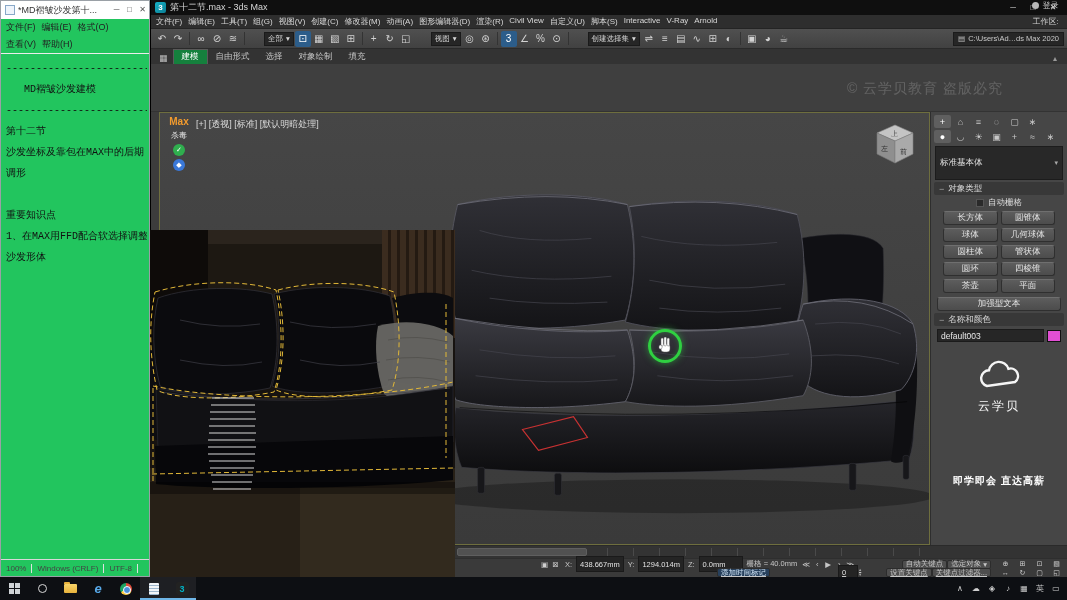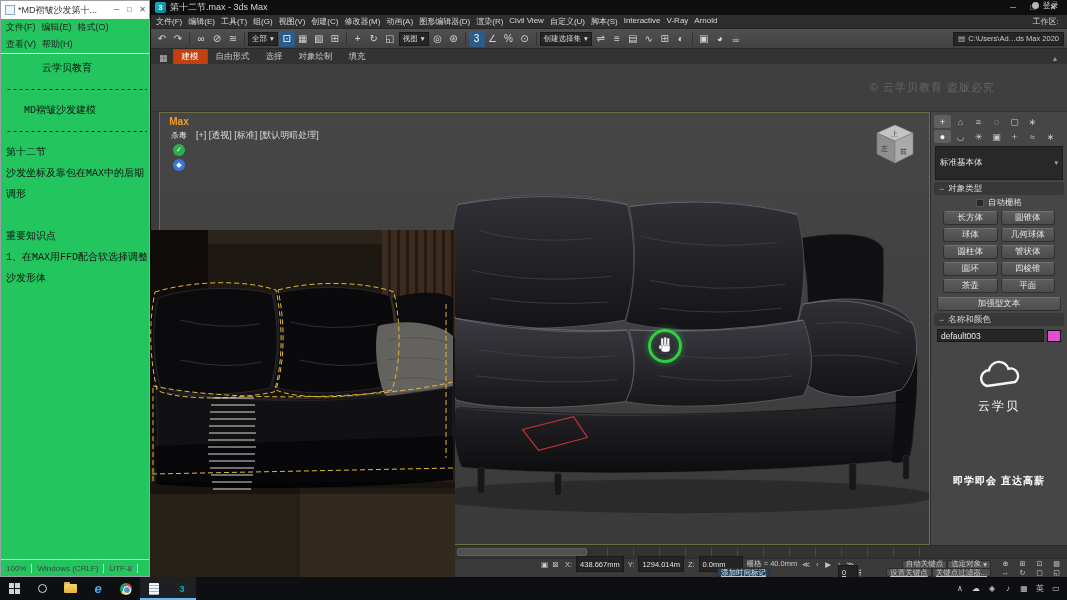--- a/index.html
+++ b/index.html
@@ -30,35 +30,35 @@
   .mx-menubar{height:14px;background:#2e2e2e;display:flex;align-items:center;padding:0 2px;border-bottom:1px solid #242424;flex:none;}
   .mx-menus{display:flex;}
   .mx-menus span{font-size:8px;color:#d8d8d8;padding:0 3px;white-space:nowrap;}
   .mx-menu-right{margin-left:auto;display:flex;align-items:center;gap:5px;font-size:8px;color:#d0d0d0;padding-right:3px;white-space:nowrap;flex-direction:column;}
   .user-ico{width:7px;height:7px;border-radius:50%;background:#b8b8b8;display:inline-block;}
   .login{display:flex;align-items:center;gap:3px;}
   .ws-box{background:#1f1f1f;border:1px solid #4a4a4a;padding:0 4px;font-size:8px;display:flex;gap:3px;align-items:center;height:11px;}
   .mx-toolbar{height:20px;background:linear-gradient(#505050,#414141);display:flex;align-items:center;gap:1px;padding:0 3px;border-bottom:1px solid #2a2a2a;flex:none;}
   .tb-ico{width:16px;height:16px;display:flex;align-items:center;justify-content:center;font-size:10px;color:#d2d2d2;border-radius:2px;flex:none;}
   .tb-ico.active{background:#2c5d8a;color:#fff;}
-  .tb-dd{height:14px;background:#262626;border:1px solid #1a1a1a;color:#d8d8d8;font-size:7.5px;display:flex;align-items:center;padding:0 3px;gap:3px;white-space:nowrap;flex:none;}
+  .tb-dd{height:14px;background:#262626;border:1px solid #1a1a1a;color:#d8d8d8;font-size:7.5px;display:flex;align-items:center;padding:0 3px;gap:3px;white-space:nowrap;flex:none;margin-left:16px;}
   .tb-sep{width:1px;height:13px;background:#333;margin:0 2px;flex:none;}
   .tb-path{margin-left:auto;display:flex;align-items:center;gap:3px;background:#262626;border:1px solid #1b1b1b;height:14px;padding:0 4px;font-size:7.5px;color:#c8c8c8;max-width:120px;overflow:hidden;white-space:nowrap;}
   .mx-ribbontabs{height:15px;background:#333;display:flex;align-items:flex-end;padding:0 4px;gap:1px;flex:none;}
   .rtab{font-size:8.5px;color:#c4c4c4;padding:1px 8px;white-space:nowrap;}
-  .rtab.active{background:#c2410c;color:#fff;border:1px solid #5a5a5a;border-bottom:none;}
+  .rtab.active{background:#15803d;color:#fff;border:1px solid #5a5a5a;border-bottom:none;}
   .rib-ico{font-size:9px;color:#bbb;padding:1px 4px;}
   .rib-collapse{margin-left:auto;font-size:8px;color:#999;padding:1px 6px;}
   .mx-ribbonbody{height:48px;background:#3f3f3f;border-bottom:1px solid #333;flex:none;}
-  .mx-watermark{position:absolute;top:80px;right:72px;font-size:11px;color:rgba(225,225,225,.22);letter-spacing:1px;z-index:3;}
+  .mx-watermark{position:absolute;top:80px;right:64px;font-size:14px;color:rgba(225,225,225,.22);letter-spacing:1px;z-index:3;}
 
   .mx-work{height:433px;display:flex;padding-left:8px;flex:none;}
   .viewport{position:relative;flex:1;background:linear-gradient(#464646,#3a3a3a);border:1px solid #6e6e3e;overflow:hidden;}
   .vp-scene{position:absolute;inset:0;width:100%;height:100%;}
-  .vp-label{position:absolute;left:36px;top:16px;font-size:9px;color:#dcdcdc;z-index:4;white-space:nowrap;}
+  .vp-label{position:absolute;left:36px;top:5px;font-size:9px;color:#dcdcdc;z-index:4;white-space:nowrap;}
   .vp-plugin{position:absolute;left:8px;top:4px;z-index:4;display:flex;flex-direction:column;align-items:center;gap:3px;width:22px;}
   .vp-max{color:#f29b2e;font-weight:bold;font-size:10px;line-height:10px;}
   .vp-sub{color:#e0e0e0;font-size:8px;}
   .vp-circ{width:12px;height:12px;border-radius:50%;display:flex;align-items:center;justify-content:center;font-size:7px;color:#fff;}
   .vp-circ.g{background:#2fae4e;}
   .vp-circ.b{background:#3a78d8;}
   .vp-cube{position:absolute;right:6px;top:8px;z-index:4;}
   .vp-cursor{position:absolute;left:488px;top:216px;width:34px;height:34px;z-index:6;}
   .ring{position:absolute;inset:0;border:3px solid #2fd041;border-radius:50%;box-shadow:0 0 7px rgba(47,208,65,.55), inset 0 0 5px rgba(47,208,65,.35);}
   .hand{position:absolute;left:9px;top:8px;}
@@ -525,21 +525,20 @@
       </span>
     </div>
     <div class="np-menu">
         <span>文件(F)</span>
         <span>编辑(E)</span>
         <span>格式(O)</span>
         <span>查看(V)</span>
         <span>帮助(H)</span>
       </div>
     <div class="np-body">
-        <div>      云学贝教育</div>
         <div>----------------------------</div>
         <div>   MD褶皱沙发建模</div>
         <div>----------------------------</div>
         <div>第十二节</div>
         <div>沙发坐标及靠包在MAX中的后期</div>
         <div>调形</div>
         <div></div>
         <div>重要知识点</div>
         <div>1、在MAX用FFD配合软选择调整</div>
         <div>沙发形体</div>

